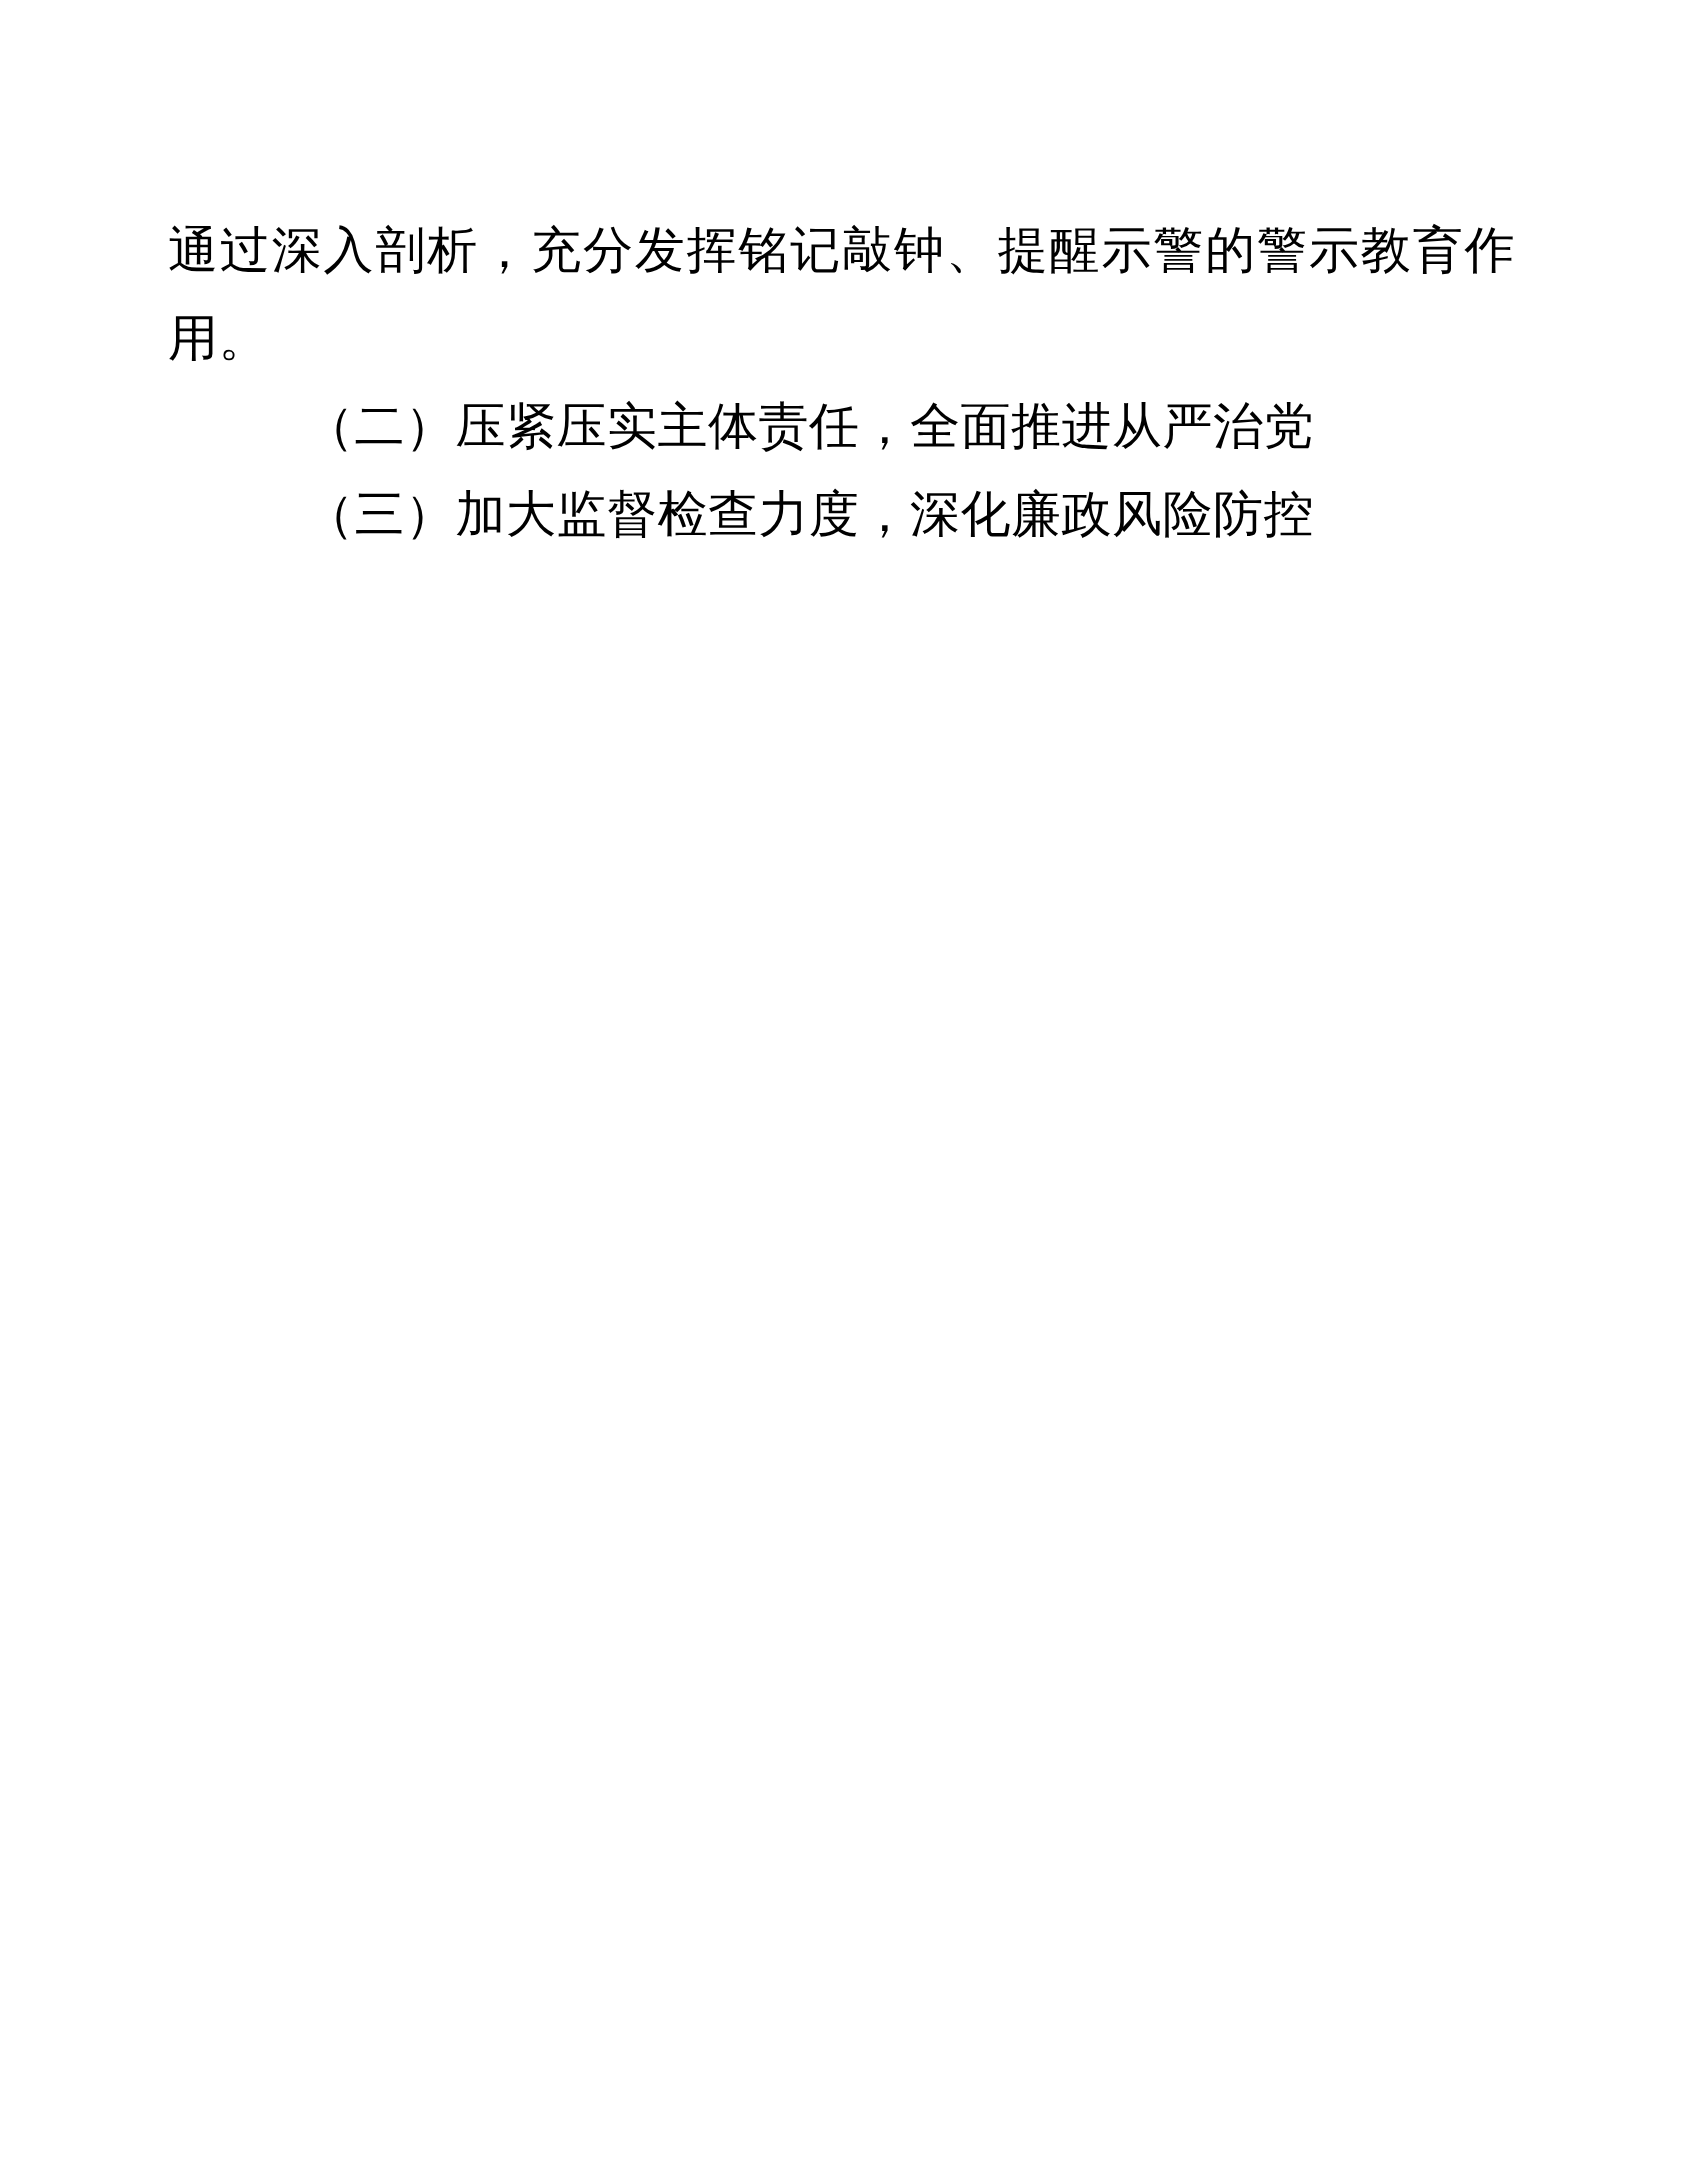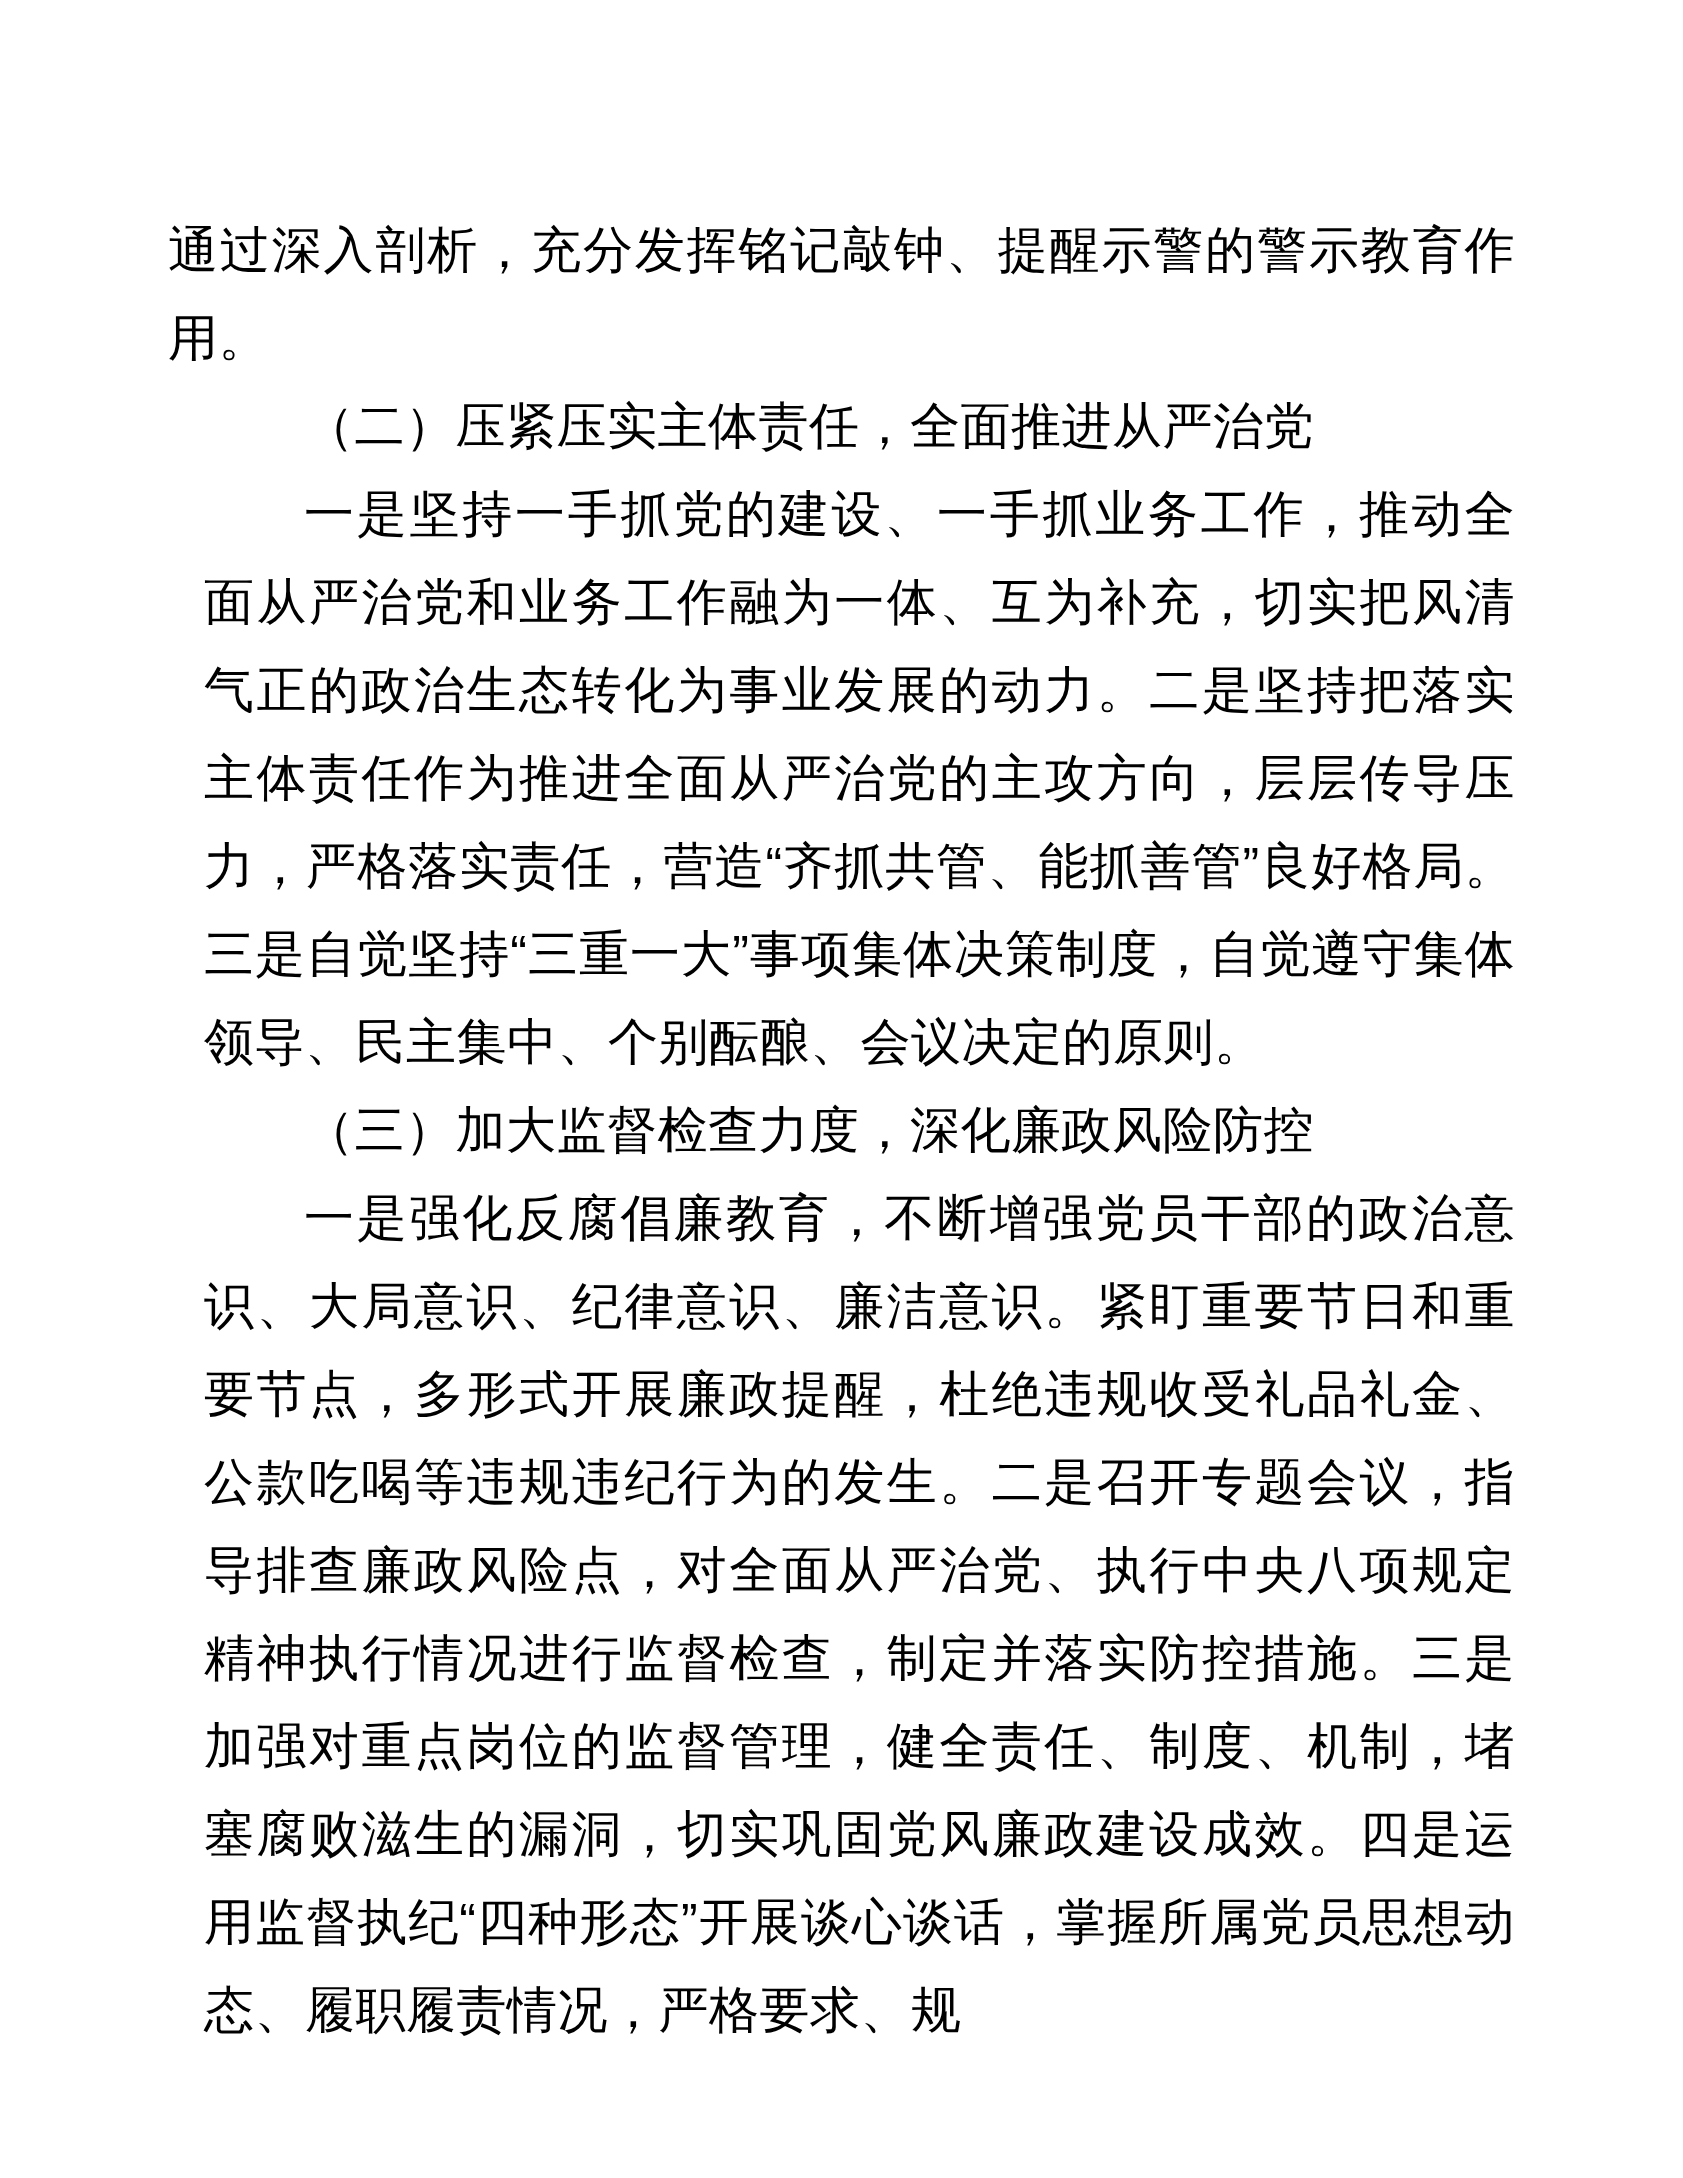--- a/index.html
+++ b/index.html
@@ -35,17 +35,15 @@
     text-indent: 2em;
     margin-left: 36px;
   }
 </style>
 </head>
 <body>
 
 <div class="page">
   <p class="para">通过深入剖析，充分发挥铭记敲钟、提醒示警的警示教育作用。</p>
   <p class="para indent">（二）压紧压实主体责任，全面推进从严治党</p>
-  <p class="para indent">一是坚持一手抓党的建设、一手抓业务工作，推动全面从严治党和业务工作融为一体、互为补充，切实把风清气正的政治生态转化为事业发展的动力。二是坚持把落实主体责任作为推进全面从严治党的主攻方向，层层传导压力，严格落实责任，营造“齐抓共管、能抓善管”良好格局。三是自觉坚持“三重一大”事项集体决策制度，自觉遵守集体领导、民主集中、个别酝酿、会议决定的原则。</p>
   <p class="para indent">（三）加大监督检查力度，深化廉政风险防控</p>
-  <p class="para indent">一是强化反腐倡廉教育，不断增强党员干部的政治意识、大局意识、纪律意识、廉洁意识。紧盯重要节日和重要节点，多形式开展廉政提醒，杜绝违规收受礼品礼金、公款吃喝等违规违纪行为的发生。二是召开专题会议，指导排查廉政风险点，对全面从严治党、执行中央八项规定精神执行情况进行监督检查，制定并落实防控措施。三是加强对重点岗位的监督管理，健全责任、制度、机制，堵塞腐败滋生的漏洞，切实巩固党风廉政建设成效。四是运用监督执纪“四种形态”开展谈心谈话，掌握所属党员思想动态、履职履责情况，严格要求、规</p>
 </div>
 
 
 </body></html>

